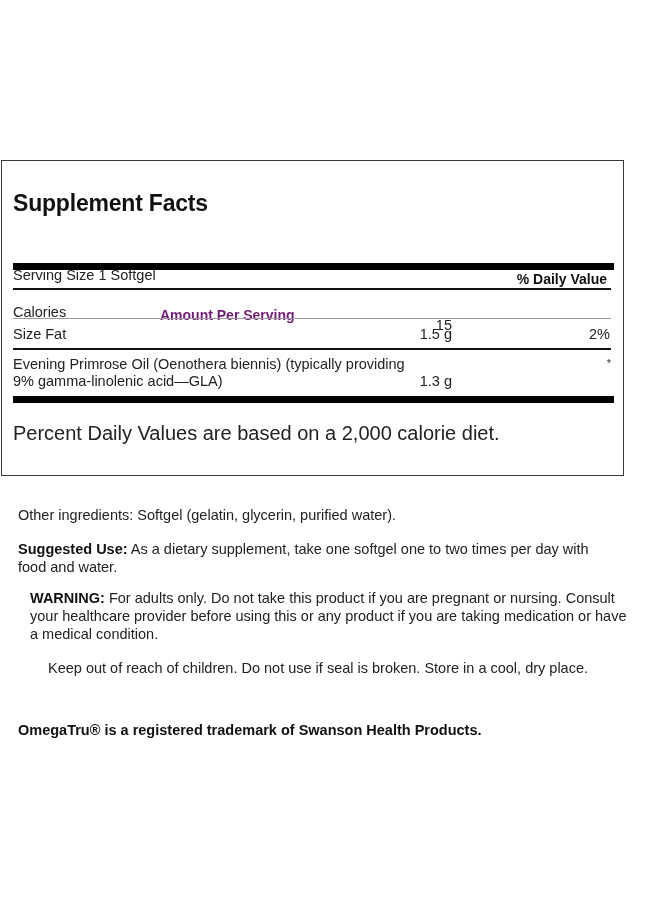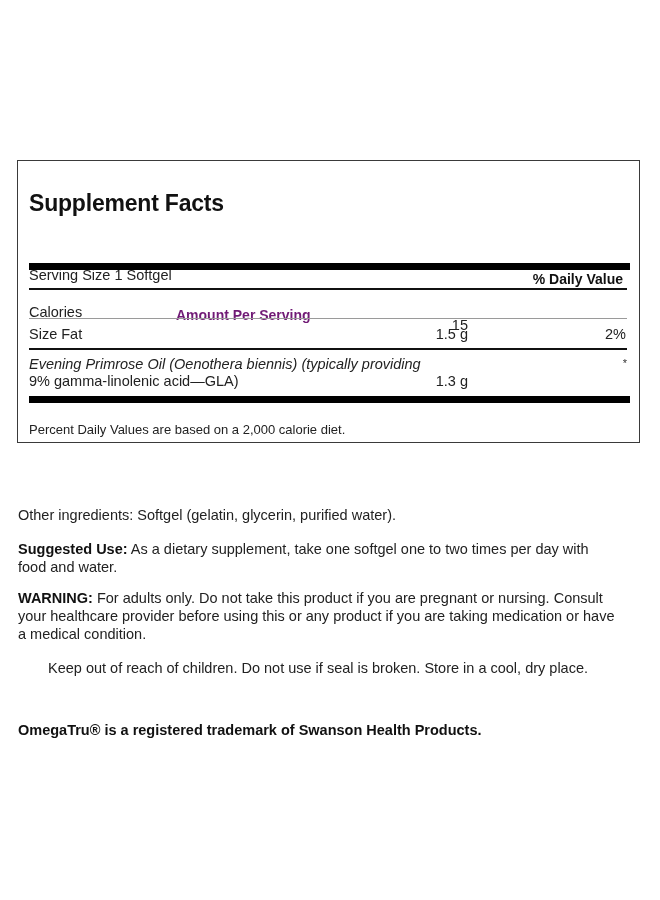--- a/index.html
+++ b/index.html
@@ -1,21 +1,21 @@
 <!DOCTYPE html>
 <html><head>
   <meta charset="utf-8">
   <style>
     html, body { margin: 0; padding: 0; background: #ffffff; }
     body {
       width: 660px; height: 900px; position: relative; overflow: hidden;
       font-family: "Liberation Sans", sans-serif; color: #1a1a1a;
     }
     .facts-box {
-      position: absolute; left: 17px; top: 160px; width: 623px; height: 283px;
+      position: absolute; left: 1px; top: 160px; width: 623px; height: 316px;
       border: 1.5px solid #3a3a3a; box-sizing: border-box;
     }
     .title {
       position: absolute; left: 11px; top: 29px;
       font-size: 23px; font-weight: bold; color: #111;
       letter-spacing: -0.2px;
     }
     .serving {
       position: absolute; left: 11px; top: 78px; font-size: 14.5px; color: #222; margin-top: 28px;
     }
@@ -25,21 +25,21 @@
     .hdr-amount {
       position: absolute; left: 158px; top: 110px; font-size: 14px; font-weight: bold; color: #701a75; margin-top: 36px;
     }
     .hdr-dv {
       position: absolute; right: 16px; top: 110px; font-size: 14px; font-weight: bold; color: #111;
     }
     .row-name { position: absolute; left: 11px; font-size: 14.5px; color: #222; }
     .row-amt  { position: absolute; font-size: 14.5px; color: #222; text-align: right; width: 80px; left: 370px; }
     .row-dv   { position: absolute; right: 13px; font-size: 14.5px; color: #222; }
     .star     { position: absolute; right: 12px; font-size: 11px; color: #333; }
-    .foot     { position: absolute; left: 11px; font-size: 13px; color: #222; }
+    .foot     { position: absolute; left: 11px; font-size: 20px; color: #222; }
 
     .para {
       position: absolute; left: 18px; width: 600px; font-size: 14.5px; line-height: 18px; color: #222;
     }
     .para b { color: #111; }
     .trademark {
       position: absolute; left: 18px; top: 722px; font-size: 14.5px; font-weight: bold; color: #111;
     }
   </style>
 </head>
@@ -65,32 +65,32 @@
 
   <div>
     <div class="row-name" style="top:165px;">Size Fat</div>
     <div class="row-amt" style="top:165px;">1.5 g</div>
     <div class="row-dv" style="top:165px;">2%</div>
   </div>
 
   <div class="rule-med" style="top:187px;"></div>
 
   <div>
-    <div class="row-name" style="top:195px;font-style:italic;">Evening Primrose Oil (Oenothera biennis) (typically providing</div>
+    <div class="row-name" style="top:195px;">Evening Primrose Oil (Oenothera biennis) (typically providing</div>
     <div class="row-name" style="top:212px;">9% gamma-linolenic acid—GLA)</div>
     <div class="row-amt" style="top:212px;">1.3 g</div>
     <div class="star" style="top:196px;">*</div>
   </div>
 
   <div class="bar-thick" style="top:235px;"></div>
 
   <div class="foot" style="top:261px;">Percent Daily Values are based on a 2,000 calorie diet.</div>
 </div>
 
 <div class="para" style="top:506px;">Other ingredients: Softgel (gelatin, glycerin, purified water).</div>
 
 <div class="para" style="top:540px;"><b>Suggested Use:</b><span> As a dietary supplement, take one softgel one to two times per day with food and water.</span></div>
 
-<div class="para" style="top:589px;"><b>WARNING:</b><span> For adults only. Do not take this product if you are pregnant or nursing. Consult your healthcare provider before using this or any product if you are taking medication or have a medical condition.</span></div>
+<div class="para" style="top:589px;margin-left:12px;"><b>WARNING:</b><span> For adults only. Do not take this product if you are pregnant or nursing. Consult your healthcare provider before using this or any product if you are taking medication or have a medical condition.</span></div>
 
 <div class="para" style="top:659px;text-align:center;">Keep out of reach of children. Do not use if seal is broken. Store in a cool, dry place.</div>
 
 <div class="trademark">OmegaTru® is a registered trademark of Swanson Health Products.</div>
 
 </body></html>

